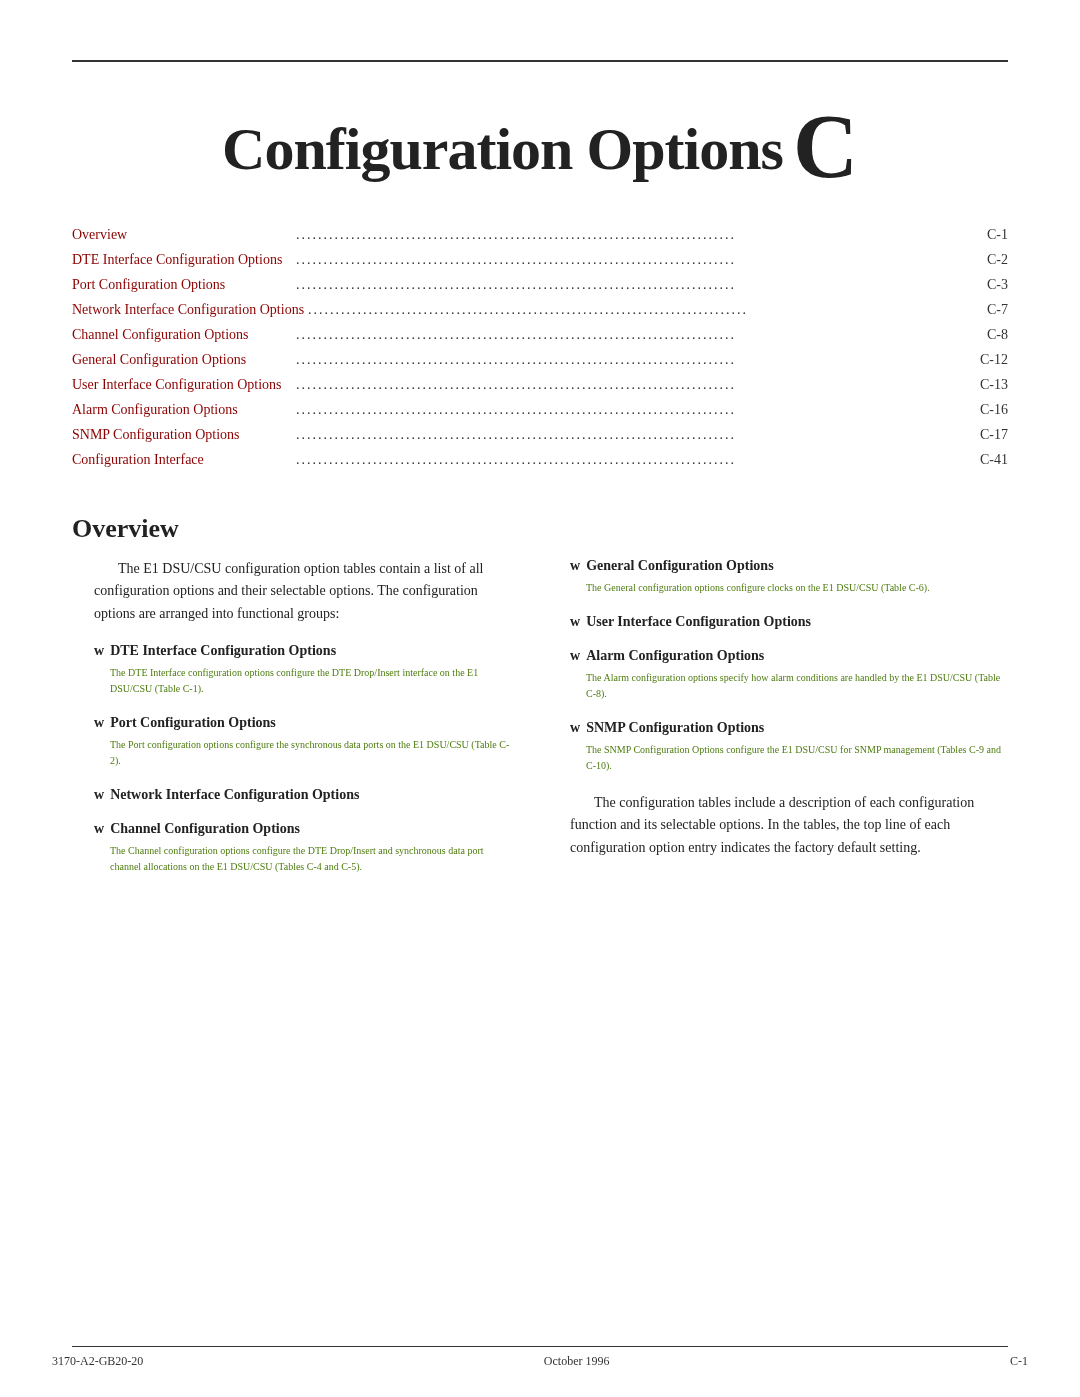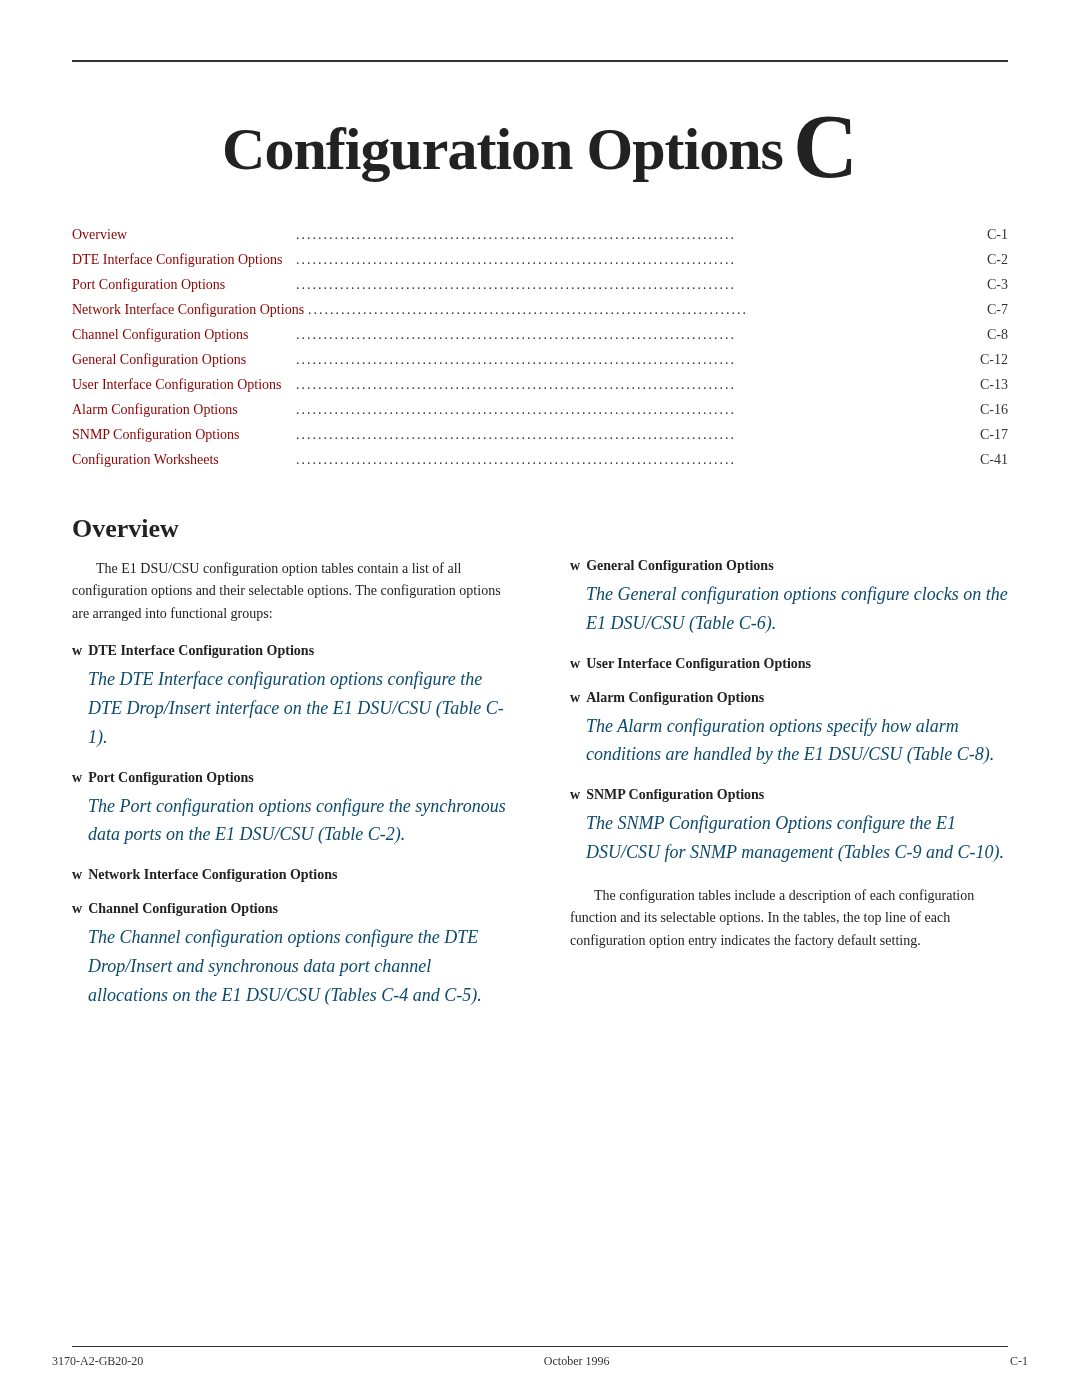--- a/index.html
+++ b/index.html
@@ -89,20 +89,21 @@
 
     .content-area {
       padding: 10px 72px 60px 72px;
       display: grid;
       grid-template-columns: 1fr 1fr;
       gap: 0 40px;
     }
 
     .left-col {
       padding-right: 10px;
+      margin-left: 22px;
     }
 
     .right-col {
       padding-left: 10px;
     }
 
     .section-title {
       font-size: 26px;
       font-weight: bold;
       color: #222;
@@ -131,25 +132,24 @@
       align-items: baseline;
     }
 
     .bullet-w {
       font-weight: bold;
       margin-right: 6px;
       font-size: 14px;
     }
 
     .subsection-body {
-      font-size: 18px;
+      font-size: 10px;
       line-height: 1.6;
-      color: #0c4a6e;
+      color: #4d7c0f;
       margin-left: 16px;
-      font-style: italic;
     }
 
     .closing-para {
       font-size: 14px;
       line-height: 1.6;
       color: #222;
       margin-top: 4px;
       text-indent: 24px;
     }
 
@@ -231,21 +231,21 @@
         <span class="toc-link">Alarm Configuration Options</span>
         <span class="toc-dots"> ................................................................................ </span>
         <span class="toc-page">C-16</span>
       </div>
       <div class="toc-item">
         <span class="toc-link">SNMP Configuration Options</span>
         <span class="toc-dots"> ................................................................................ </span>
         <span class="toc-page">C-17</span>
       </div>
       <div class="toc-item">
-        <span class="toc-link">Configuration Worksheets</span>
+        <span class="toc-link">Configuration Interface</span>
         <span class="toc-dots"> ................................................................................ </span>
         <span class="toc-page">C-41</span>
       </div>
     </div>
 
   <div class="content-area">
     <div class="section-heading-row">
       <div class="section-title">Overview</div>
     </div>
 

